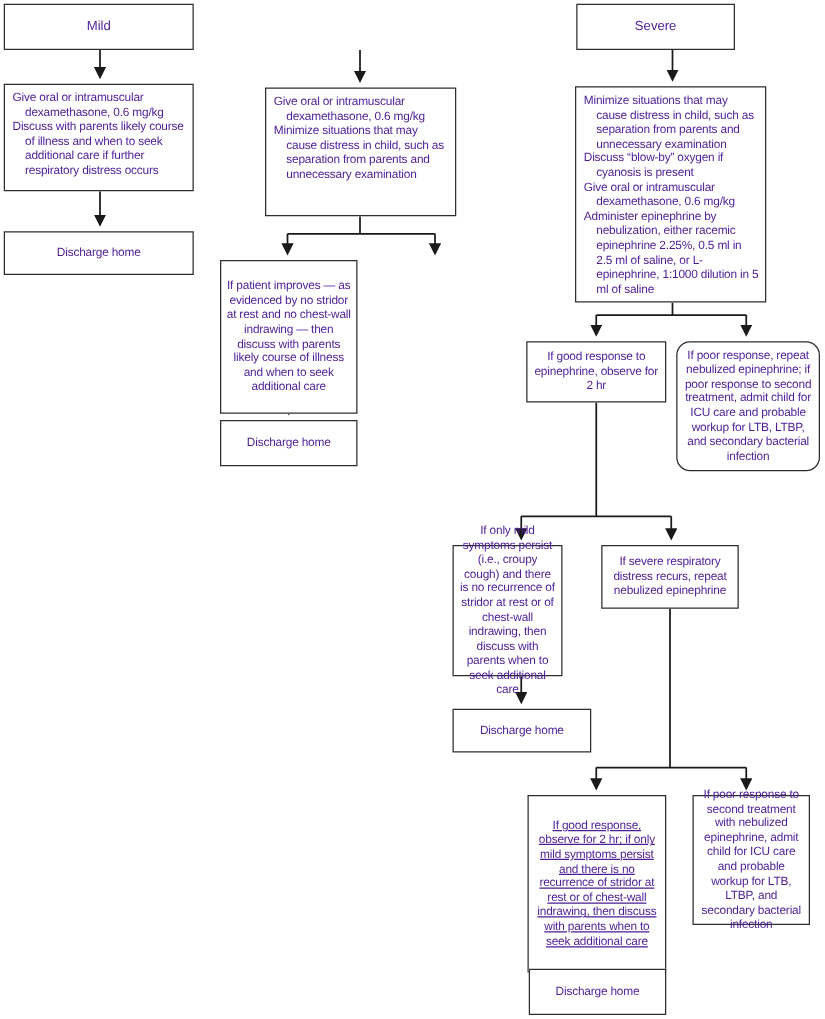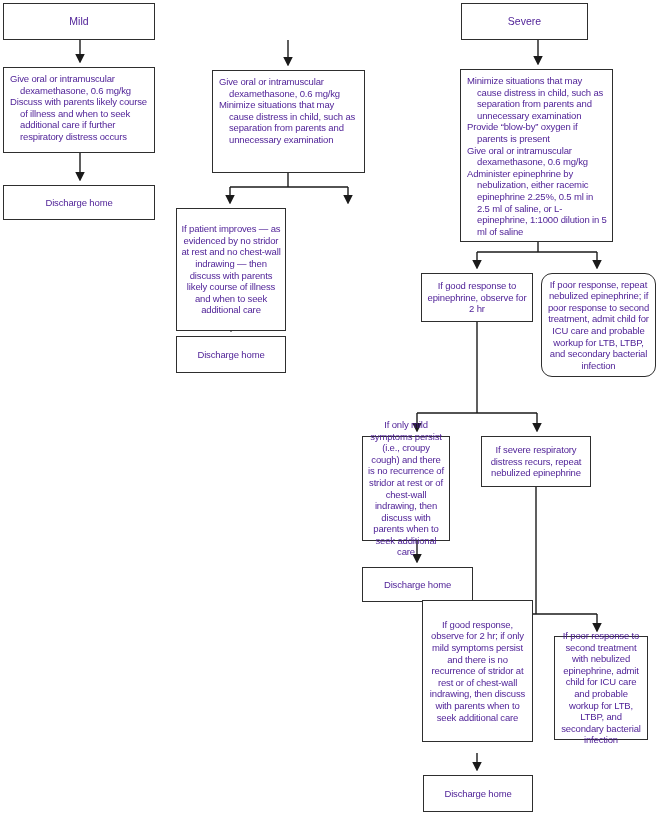--- a/index.html
+++ b/index.html
@@ -52,21 +52,21 @@
   #o3  { left: 176px; top: 208px; width: 110px; height: 123px; }
   #o4  { left: 293px; top: 208px; width: 110px; height:  50px; }
   #o5  { left: 176px; top: 336px; width: 110px; height:  37px; }
   #s1  { left: 461px; top:   3px; width: 127px; height:  37px; }
   #s2  { left: 460px; top:  69px; width: 153px; height: 173px; }
   #s3  { left: 421px; top: 273px; width: 112px; height:  49px; }
   #s4  { left: 541px; top: 273px; width: 115px; height: 104px; border-radius: 11px; }
   #s5  { left: 362px; top: 436px; width: 88px; height: 105px; }
   #s6  { left: 481px; top: 436px; width: 110px; height:  51px; }
   #s7  { left: 362px; top: 567px; width: 111px; height:  35px; }
-  #s8  { left: 422px; top: 600px; width: 111px; height: 142px; }
+  #s8  { left: 422px; top: 636px; width: 111px; height: 142px; text-decoration: underline; }
   #s9  { left: 554px; top: 636px; width: 94px; height: 104px; }
   #s10 { left: 423px; top: 775px; width: 110px; height:  37px; }
 </style>
 </head>
 <body>
 
 <div class="canvas">
 
   <svg class="connectors" viewBox="0 0 660 815" xmlns="http://www.w3.org/2000/svg">
     <defs>
@@ -143,21 +143,21 @@
   </div>
   <div id="o5" class="box center">
     <span>Discharge home</span>
   </div>
 
   <div id="s1" class="box center header-box">
     <span>Severe</span>
   </div>
   <div id="s2" class="box hang">
     <p>Minimize situations that may cause distress in child, such as separation from parents and unnecessary examination</p>
-    <p>Provide “blow-by” oxygen if parents is present</p>
+    <p>Discuss “blow-by” oxygen if cyanosis is present</p>
     <p>Give oral or intramuscular dexamethasone, 0.6 mg/kg</p>
     <p>Administer epinephrine by nebulization, either racemic epinephrine 2.25%, 0.5 ml in 2.5 ml of saline, or L-epinephrine, 1:1000 dilution in 5 ml of saline</p>
   </div>
   <div id="s3" class="box center">
     <span>If good response to epinephrine, observe for 2 hr</span>
   </div>
   <div id="s4" class="box center">
     <span>If poor response, repeat nebulized epinephrine; if poor response to second treatment, admit child for ICU care and probable workup for LTB, LTBP, and secondary bacterial infection</span>
   </div>
   <div id="s5" class="box center">

